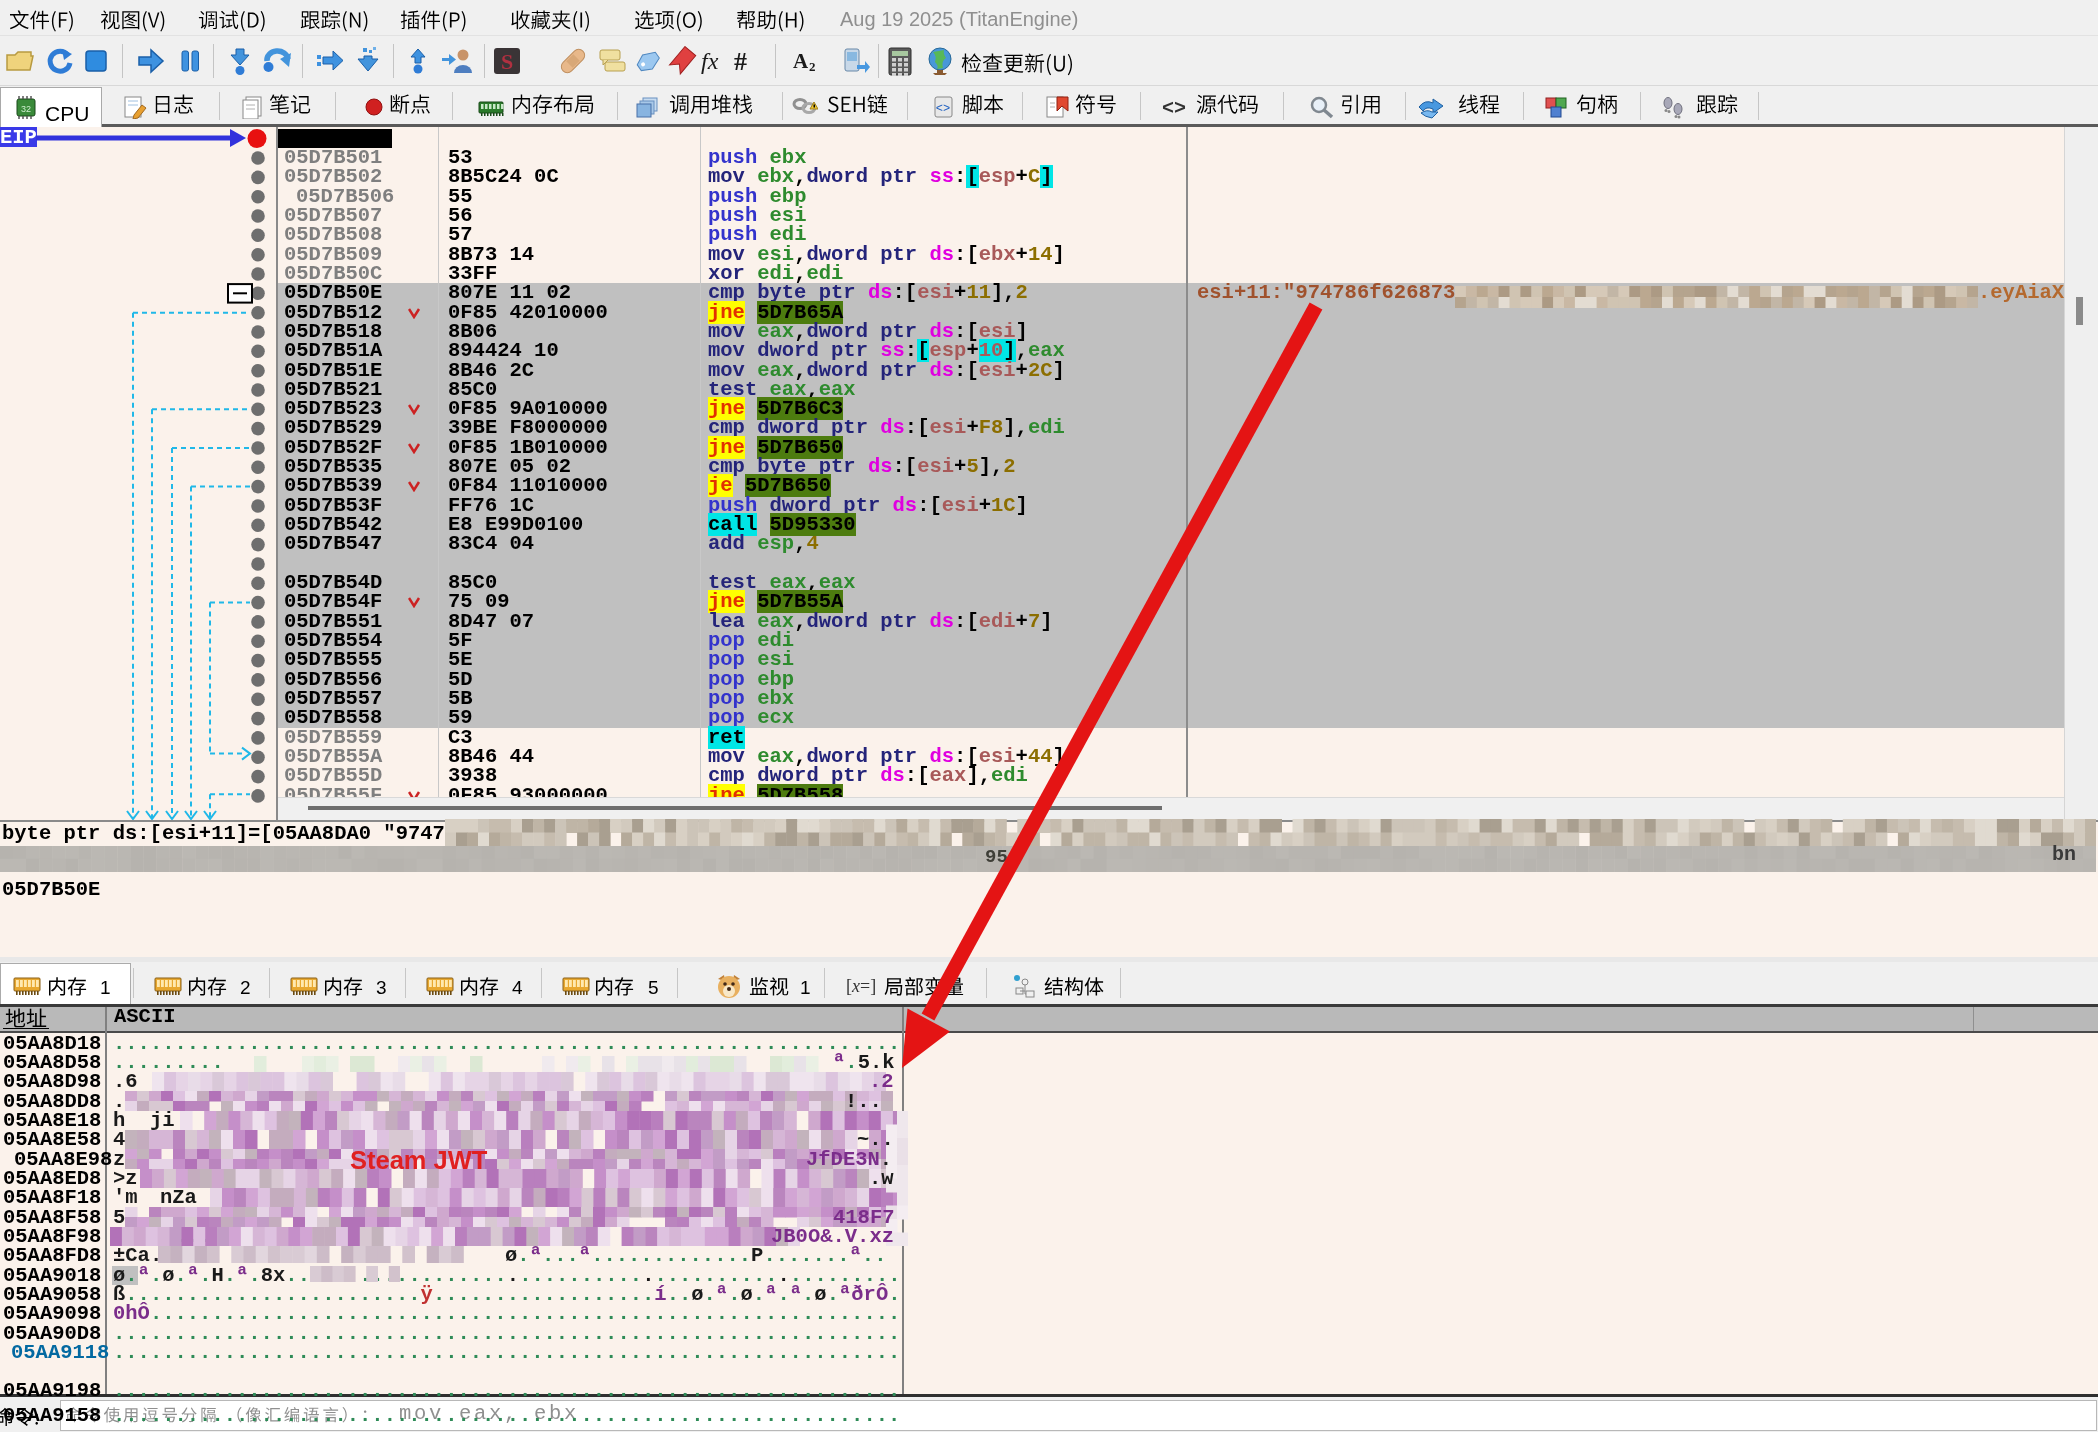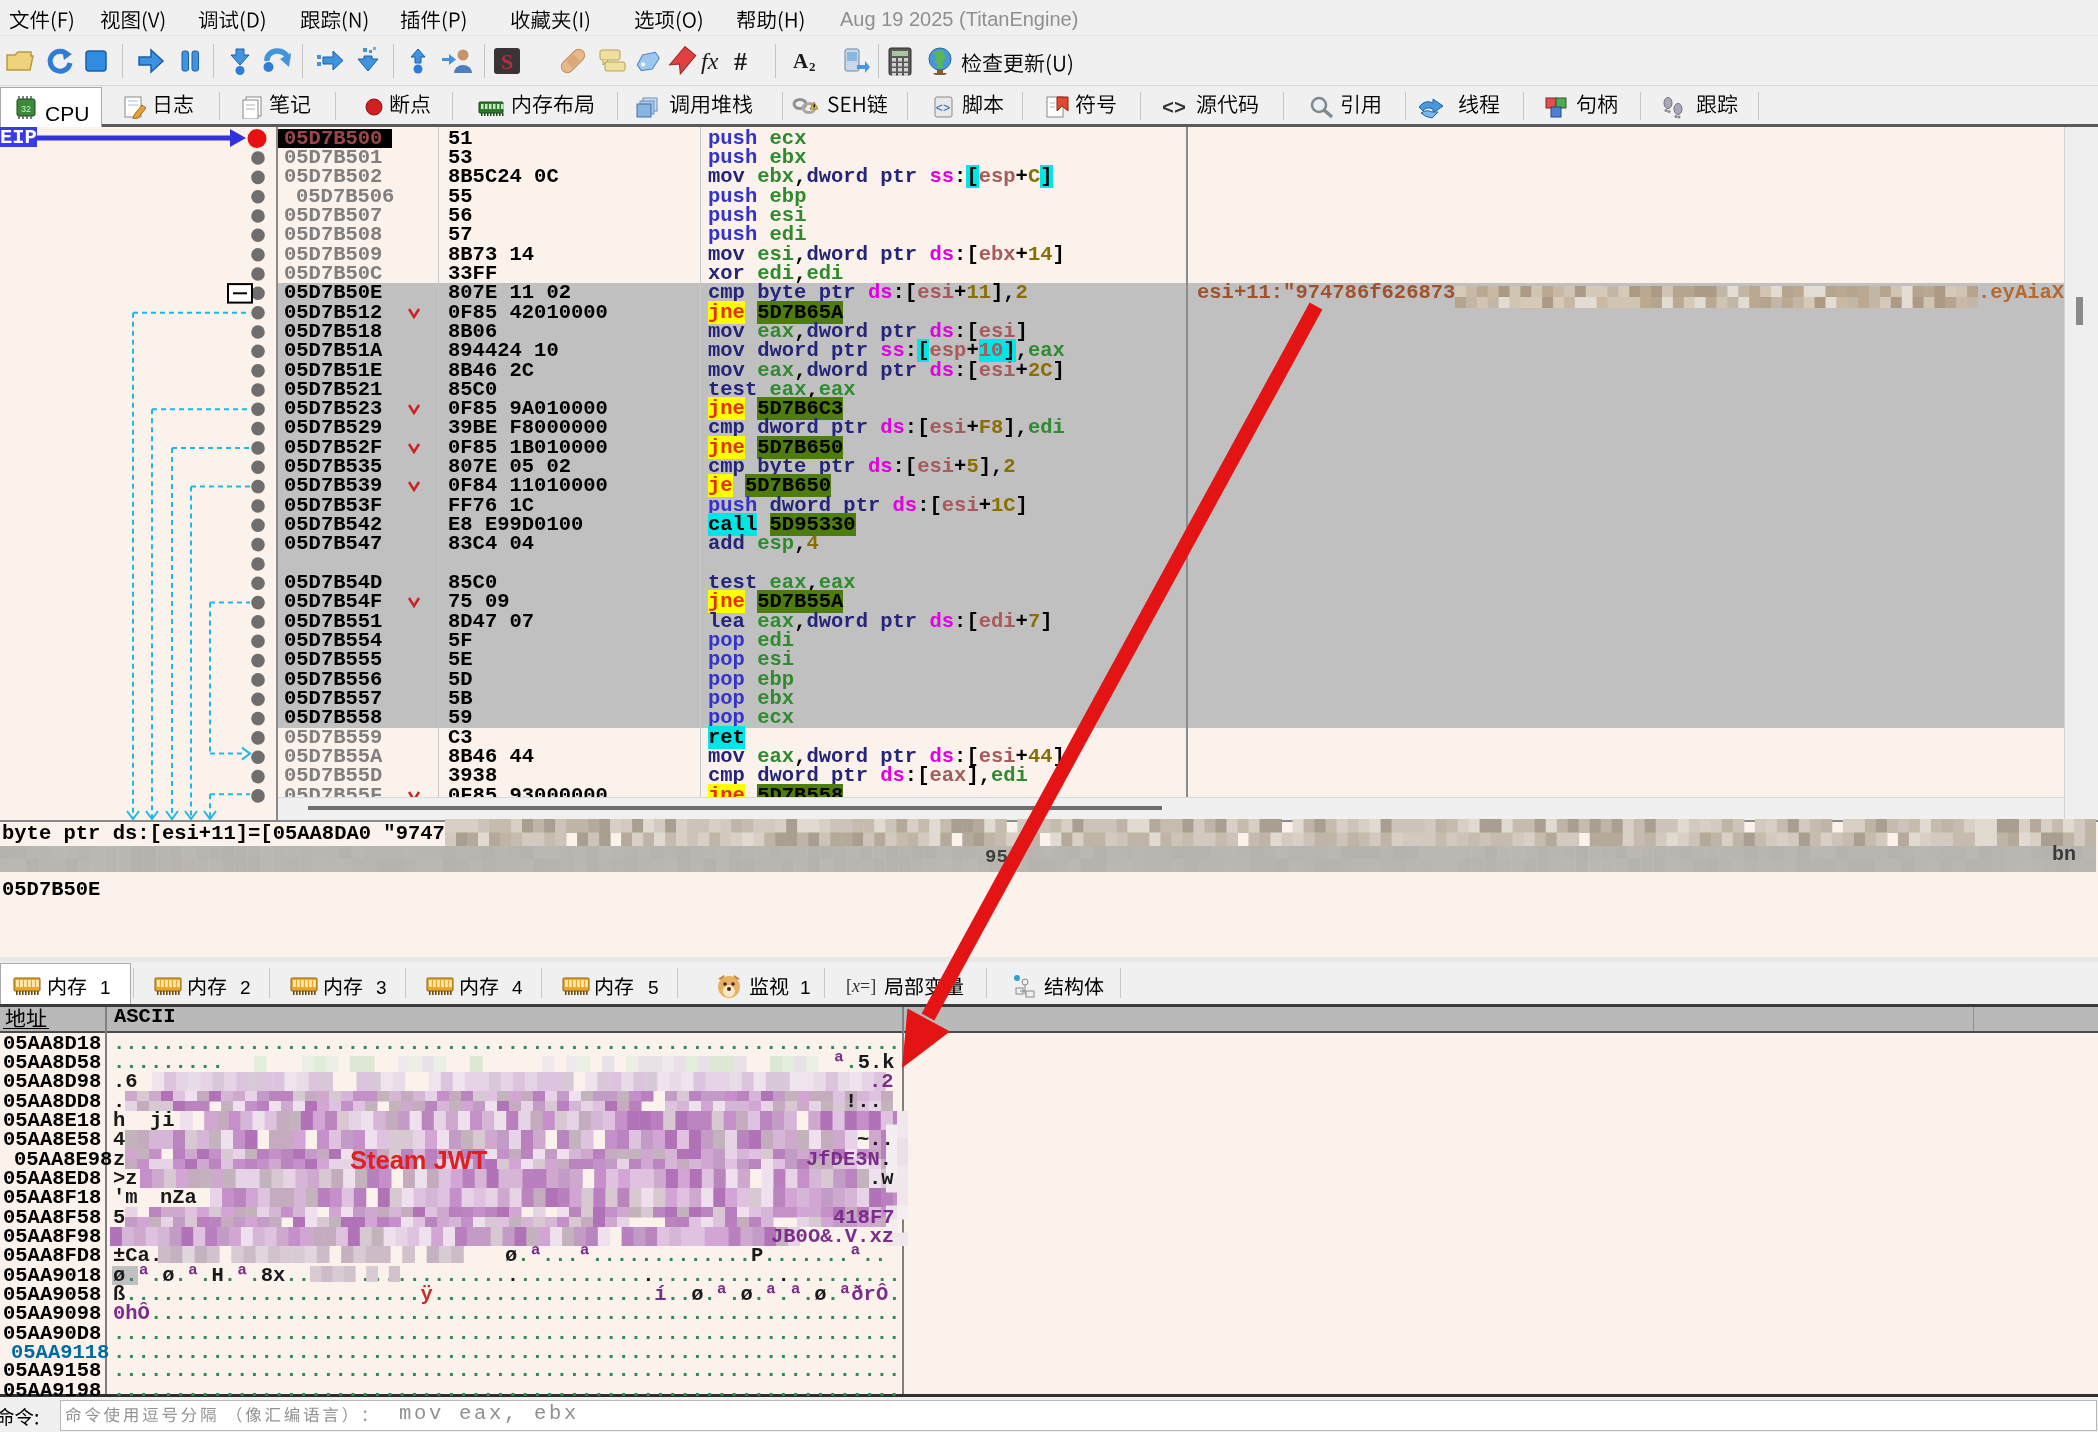--- a/index.html
+++ b/index.html
@@ -315,21 +315,20 @@
 <div class="a" style="left:0;top:126.5px;width:2098px;height:695px;background:#FBF2EB"></div>
 <div class="a" style="left:278px;top:283.1px;width:1786px;height:444.6px;background:#C0C0C0"></div>
 <div class="a" style="left:278px;top:128.5px;width:114px;height:19.4px;background:#000"></div>
 <div class="a" style="left:276px;top:126.5px;width:2px;height:694px;background:#8A8A8A"></div>
 <div class="a" style="left:438px;top:126.5px;width:1px;height:670px;background:#C8C8C8"></div>
 <div class="a" style="left:700px;top:126.5px;width:1px;height:670px;background:#C8C8C8"></div>
 <div class="a" style="left:1186px;top:126.5px;width:1.5px;height:670px;background:#8C8C8C"></div>
 <div class="a" style="left:2064px;top:126.5px;width:34px;height:694px;background:#EFEFEF;border-left:1px solid #D5D5D5"></div>
 <div class="a" style="left:2076px;top:297px;width:7px;height:28px;background:#8A8A8A"></div>
 <div class="a" style="left:0;top:126.5px;width:2064px;height:670.5px;overflow:hidden">
-    <div class="row mono" style="left:0;top:2.0px;width:2064px"><span class="a" style="left:284px;color:#9C4747">05D7B500</span><span class="a" style="left:448px;color:#000">51</span><span class="a" style="left:708px"><s class="pu">push</s> <s class="rg">ecx</s></span></div>
     <div class="row mono" style="left:0;top:21.3px;width:2064px"><span class="a" style="left:284px;color:#7F7F7F">05D7B501</span><span class="a" style="left:448px;color:#000">53</span><span class="a" style="left:708px"><s class="pu">push</s> <s class="rg">ebx</s></span></div>
     <div class="row mono" style="left:0;top:40.7px;width:2064px"><span class="a" style="left:284px;color:#7F7F7F">05D7B502</span><span class="a" style="left:448px;color:#000">8B5C24 0C</span><span class="a" style="left:708px"><s class="mn">mov</s> <s class="rg">ebx</s>,<s class="kw">dword ptr</s> <s class="sg">ss</s>:<s class="cb">[</s><s class="mr">esp</s>+<s class="mo">C</s><s class="cb">]</s></span></div>
     <div class="row mono" style="left:0;top:60.0px;width:2064px"><span class="a" style="left:296px;color:#7F7F7F">05D7B506</span><span class="a" style="left:448px;color:#000">55</span><span class="a" style="left:708px"><s class="pu">push</s> <s class="rg">ebp</s></span></div>
     <div class="row mono" style="left:0;top:79.3px;width:2064px"><span class="a" style="left:284px;color:#7F7F7F">05D7B507</span><span class="a" style="left:448px;color:#000">56</span><span class="a" style="left:708px"><s class="pu">push</s> <s class="rg">esi</s></span></div>
     <div class="row mono" style="left:0;top:98.6px;width:2064px"><span class="a" style="left:284px;color:#7F7F7F">05D7B508</span><span class="a" style="left:448px;color:#000">57</span><span class="a" style="left:708px"><s class="pu">push</s> <s class="rg">edi</s></span></div>
     <div class="row mono" style="left:0;top:118.0px;width:2064px"><span class="a" style="left:284px;color:#7F7F7F">05D7B509</span><span class="a" style="left:448px;color:#000">8B73 14</span><span class="a" style="left:708px"><s class="mn">mov</s> <s class="rg">esi</s>,<s class="kw">dword ptr</s> <s class="sg">ds</s>:[<s class="mr">ebx</s>+<s class="mo">14</s>]</span></div>
     <div class="row mono" style="left:0;top:137.3px;width:2064px"><span class="a" style="left:284px;color:#7F7F7F">05D7B50C</span><span class="a" style="left:448px;color:#000">33FF</span><span class="a" style="left:708px"><s class="mn">xor</s> <s class="rg">edi</s>,<s class="rg">edi</s></span></div>
     <div class="row mono" style="left:0;top:156.6px;width:2064px"><span class="a" style="left:284px;color:#000">05D7B50E</span><span class="a" style="left:448px;color:#000">807E 11 02</span><span class="a" style="left:708px"><s class="mn">cmp</s> <s class="kw">byte ptr</s> <s class="sg">ds</s>:[<s class="mr">esi</s>+<s class="mo">11</s>],<s class="mo">2</s></span></div>
     <div class="row mono" style="left:0;top:176.0px;width:2064px"><span class="a" style="left:284px;color:#000">05D7B512</span><svg class="a" style="left:408px;top:5px" width="14" height="11">
         <path d="M1 1 L6 9 L11 1" fill="none" stroke="#CC2222" stroke-width="2.5"></path>
@@ -1319,21 +1318,21 @@
 <div class="row mono" style="left:0;top:1188.1px;width:2098px;z-index:1"><span class="a" style="left:3px;color:#000">05AA8F18</span><span class="a" style="left:113px;z-index:1"><s class="bk">'m</s></span><span class="a" style="left:160px;z-index:1"><s class="bk">nZa</s></span></div>
 <div class="row mono" style="left:0;top:1207.5px;width:2098px;z-index:1"><span class="a" style="left:3px;color:#000">05AA8F58</span><span class="a" style="left:113px;z-index:1"><s class="bk">5</s></span></div>
 <div class="row mono" style="left:0;top:1226.8px;width:2098px;z-index:1"><span class="a" style="left:3px;color:#000">05AA8F98</span><span class="a" style="left:113px;z-index:1"><s class="gd">........</s></span></div>
 <div class="row mono" style="left:0;top:1246.1px;width:2098px;z-index:1"><span class="a" style="left:3px;color:#000">05AA8FD8</span><span class="a" style="left:113px;z-index:1"><s class="bk">±Ca..</s></span></div>
 <div class="a" style="left:112px;top:1265.5px;width:26px;height:19.4px;background:#C0C0C0;z-index:0"></div>
 <div class="row mono" style="left:0;top:1265.5px;width:2098px;z-index:1"><span class="a" style="left:3px;color:#000">05AA9018</span><span class="a" style="left:113px;z-index:1"><s class="bk">ø</s><s class="gd">.</s><s class="pp">ª</s><s class="gd">.</s><s class="bk">ø</s><s class="gd">.</s><s class="pp">ª</s><s class="gd">.</s><s class="bk">H</s><s class="gd">.</s><s class="pp">ª</s><s class="gd">.</s><s class="bk">8x</s><s class="gd">..</s></span><span class="a" style="left:310px;z-index:1"><s class="gd">................</s><s class="bk">.</s><s class="gd">..........</s><s class="bk">.</s><s class="gd">..........</s><s class="bk">.</s><s class="gd">.........</s></span></div>
 <div class="row mono" style="left:0;top:1284.8px;width:2098px;z-index:1"><span class="a" style="left:3px;color:#000">05AA9058</span><span class="a" style="left:113px;z-index:1"><s class="bk">ß</s><s class="gd">........................</s><s style="color:#C03030">ÿ</s><s class="gd">..................</s><s class="pp">í</s><s class="gd">..</s><s class="bk">ø</s><s class="gd">.</s><s class="pp">ª</s><s class="gd">.</s><s class="bk">ø</s><s class="gd">.</s><s class="pp">ª</s><s class="gd">.</s><s class="pp">ª</s><s class="gd">.</s><s class="bk">ø</s><s class="gd">.</s><s class="pp">ª</s><s class="pp">ðrÔ</s><s class="gd">.</s></span></div>
 <div class="row mono" style="left:0;top:1304.1px;width:2098px;z-index:1"><span class="a" style="left:3px;color:#000">05AA9098</span><span class="a" style="left:113px;z-index:1"><s class="pp">0hÔ</s><s class="gd">.............................................................</s></span></div>
 <div class="row mono" style="left:0;top:1323.5px;width:2098px;z-index:1"><span class="a" style="left:3px;color:#000">05AA90D8</span><span class="a" style="left:113px;z-index:1"><s class="gd">................................................................</s></span></div>
 <div class="row mono" style="left:0;top:1342.8px;width:2098px;z-index:1"><span class="a" style="left:11px;color:#0369a1">05AA9118</span><span class="a" style="left:113px;z-index:1"><s class="gd">................................................................</s></span></div>
-<div class="row mono" style="left:0;top:1361px;width:1862px;z-index:1"><span class="a" style="left:3px;color:#000">05AA9158</span><span class="a" style="left:113px;z-index:1"><s class="gd">................................................................</s></span></div>
+<div class="row mono" style="left:0;top:1406px;width:1862px;z-index:1"><span class="a" style="left:3px;color:#000">05AA9158</span><span class="a" style="left:113px;z-index:1"><s class="gd">................................................................</s></span></div>
 <div class="row mono" style="left:0;top:1381.4px;width:2098px;z-index:1"><span class="a" style="left:3px;color:#000">05AA9198</span><span class="a" style="left:113px;z-index:1"><s class="gd">................................................................</s></span></div>
 <div class="a" style="left:0;top:0;z-index:5">
     <svg class="a" style="left:230px;top:1056px" width="600" height="16" viewBox="0 0 600 16">
       <rect x="24.0" y="0.0" width="12.5" height="16.5" fill="#E2EDDC"></rect>
       <rect x="72.0" y="0.0" width="12.5" height="16.5" fill="#EAF0E4"></rect>
       <rect x="84.0" y="0.0" width="12.5" height="16.5" fill="#E2EDDC"></rect>
       <rect x="96.0" y="0.0" width="12.5" height="16.5" fill="#EAF0E4"></rect>
       <rect x="120.0" y="0.0" width="12.5" height="16.5" fill="#DCE8D4"></rect>
       <rect x="132.0" y="0.0" width="12.5" height="16.5" fill="#DCE8D4"></rect>
       <rect x="168.0" y="0.0" width="12.5" height="16.5" fill="#F0EAEE"></rect>

